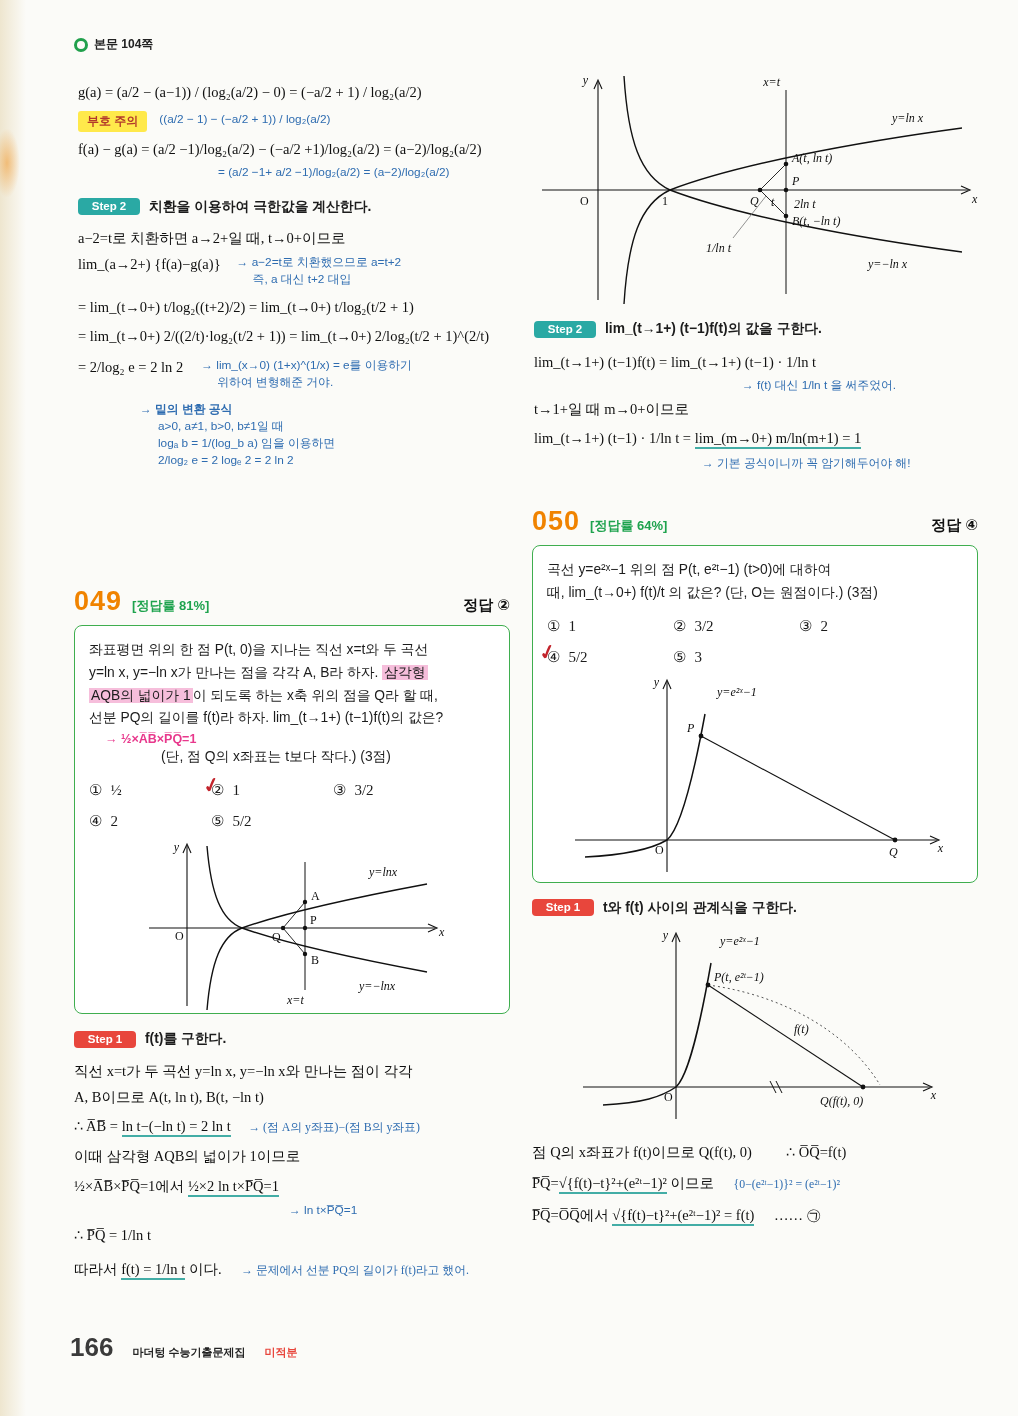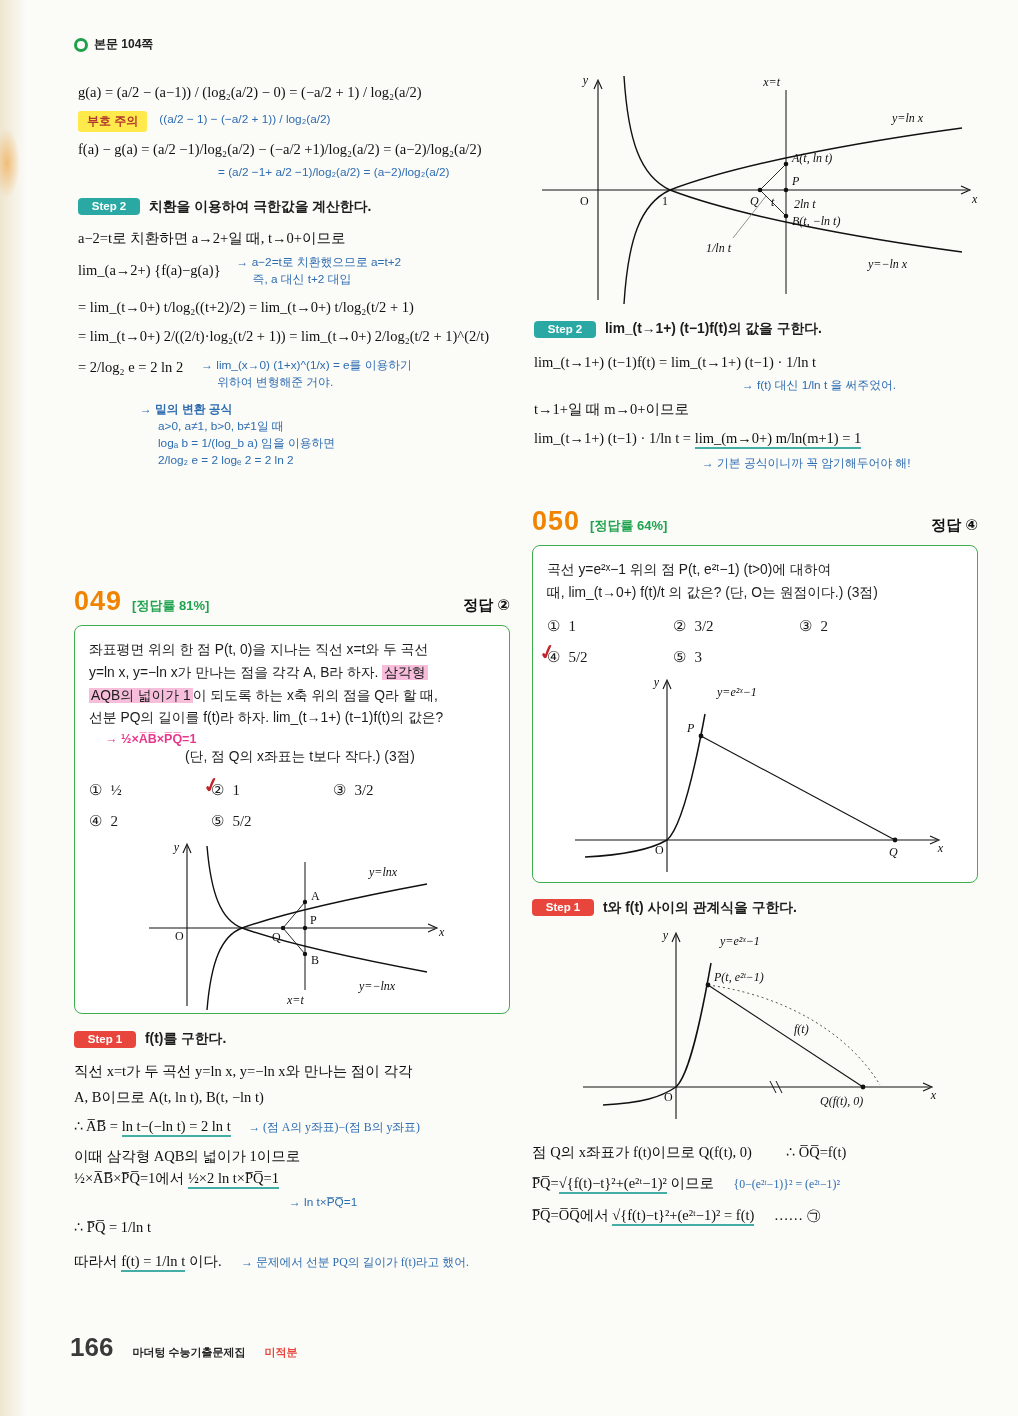--- a/index.html
+++ b/index.html
@@ -65,21 +65,21 @@
     </div>
     <div class="eq" style="margin-top:7px">f(a) − g(a) = (a/2 −1)/log₂(a/2) − (−a/2 +1)/log₂(a/2) = (a−2)/log₂(a/2)</div>
     <div class="blue" style="margin-left:140px;margin-top:3px">= (a/2 −1+ a/2 −1)/log₂(a/2) = (a−2)/log₂(a/2)</div>
 
     <div class="steprow" style="margin-top:15px">
       <span class="badge">Step 2</span>
       <span class="kr bold">치환을 이용하여 극한값을 계산한다.</span>
     </div>
 
     <div class="eq" style="margin-top:10px">a−2=t로 치환하면 a→2+일 때, t→0+이므로</div>
-    <div style="display:flex;gap:16px;align-items:center;margin-top:4px">
+    <div style="display:flex;gap:16px;align-items:flex-start;margin-top:4px">
       <span class="eq">lim_(a→2+) {f(a)−g(a)}</span>
       <span>
         <div class="blue">→ a−2=t로 치환했으므로 a=t+2</div>
         <div class="blue" style="margin-left:16px">즉, a 대신 t+2 대입</div>
       </span>
     </div>
     <div class="eq" style="margin-top:9px">= lim_(t→0+) t/log₂((t+2)/2) = lim_(t→0+) t/log₂(t/2 + 1)</div>
     <div class="eq" style="margin-top:7px">= lim_(t→0+) 2/((2/t)·log₂(t/2 + 1)) = lim_(t→0+) 2/log₂(t/2 + 1)^(2/t)</div>
     <div style="display:flex;gap:18px;align-items:flex-start;margin-top:9px">
       <span class="eq">= 2/log₂ e = 2 ln 2</span>
@@ -243,21 +243,21 @@
     <div class="pbox" style="margin-top:8px">
       <div class="kr">좌표평면 위의 한 점 P(t, 0)을 지나는 직선 x=t와 두 곡선</div>
       <div class="kr">
         <span>y=ln x, y=−ln x가 만나는 점을 각각 A, B라 하자. </span><span class="hl">삼각형</span>
       </div>
       <div class="kr">
         <span class="hl">AQB의 넓이가 1</span><span>이 되도록 하는 x축 위의 점을 Q라 할 때,</span>
       </div>
       <div class="kr">선분 PQ의 길이를 f(t)라 하자. lim_(t→1+) (t−1)f(t)의 값은?</div>
       <div class="pinktx" style="font-size:12.5px;margin:2px 0 0 16px">→ ½×A̅B̅×P̅Q̅=1</div>
-      <div class="kr" style="margin-left:96px">(단, 점 Q의 x좌표는 t보다 작다.) (3점)</div>
+      <div class="kr" style="margin-left:72px">(단, 점 Q의 x좌표는 t보다 작다.) (3점)</div>
       <div class="opts" style="grid-template-columns:122px 122px 122px">
         <div class="opt">
           <span>①</span>
           <span>½</span>
         </div>
         <div class="opt">
           <span class="check">✓</span>
           <span>②</span>
           <span>1</span>
         </div>
@@ -306,21 +306,21 @@
       <span class="kr bold">f(t)를 구한다.</span>
     </div>
 
     <div class="eq" style="margin-top:10px">직선 x=t가 두 곡선 y=ln x, y=−ln x와 만나는 점이 각각</div>
     <div class="eq" style="margin-top:5px">A, B이므로 A(t, ln t), B(t, −ln t)</div>
     <div class="eq" style="margin-top:7px">
       <span>∴ A̅B̅ = </span><span class="ug">ln t−(−ln t) = 2 ln t</span>
       <span class="blue" style="margin-left:14px">→ (점 A의 y좌표)−(점 B의 y좌표)</span>
     </div>
     <div class="eq" style="margin-top:8px">이때 삼각형 AQB의 넓이가 1이므로</div>
-    <div class="eq" style="margin-top:0">
+    <div class="eq" style="margin-top:8px">
       <span>½×A̅B̅×P̅Q̅=1에서  </span><span class="ug">½×2 ln t×P̅Q̅=1</span>
     </div>
     <div class="blue" style="margin-left:215px;margin-top:5px">→ ln t×P̅Q̅=1</div>
     <div class="eq" style="margin-top:6px">∴ P̅Q̅ = 1/ln t</div>
     <div class="eq" style="margin-top:12px">
       <span>따라서 </span><span class="ug">f(t) = 1/ln t</span><span> 이다.</span>
       <span class="blue" style="margin-left:16px">→ 문제에서 선분 PQ의 길이가 f(t)라고 했어.</span>
     </div>
   </section>
 

